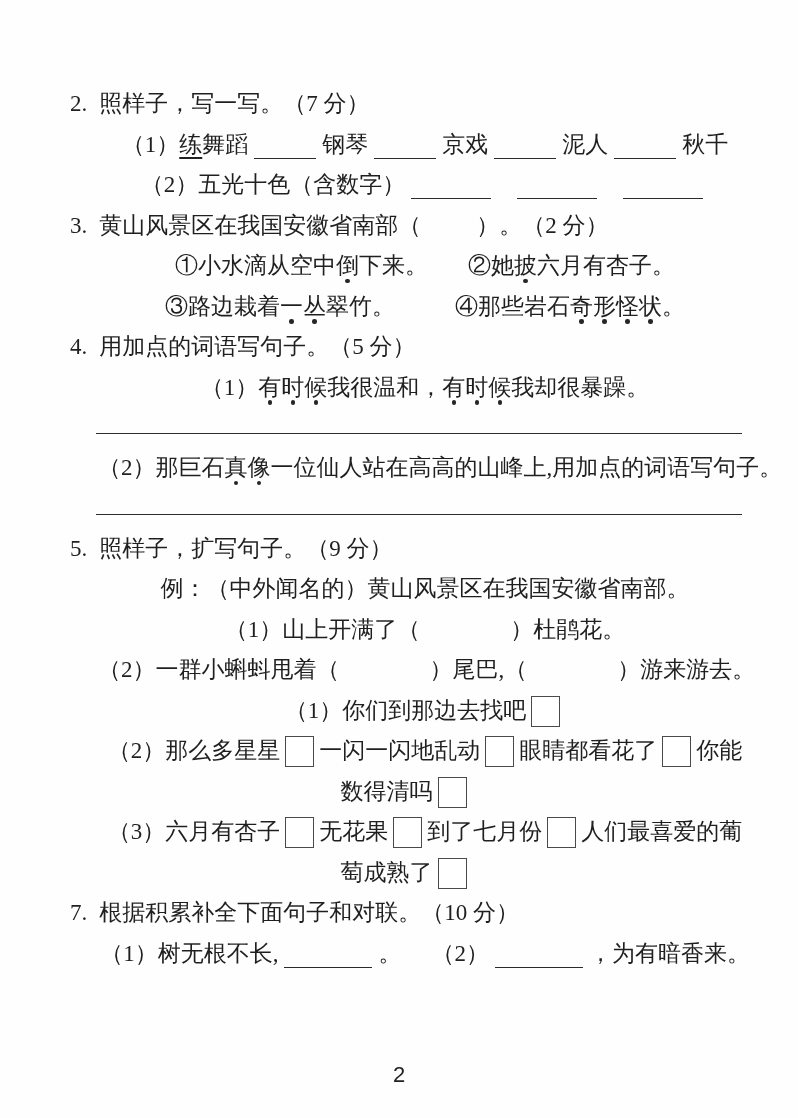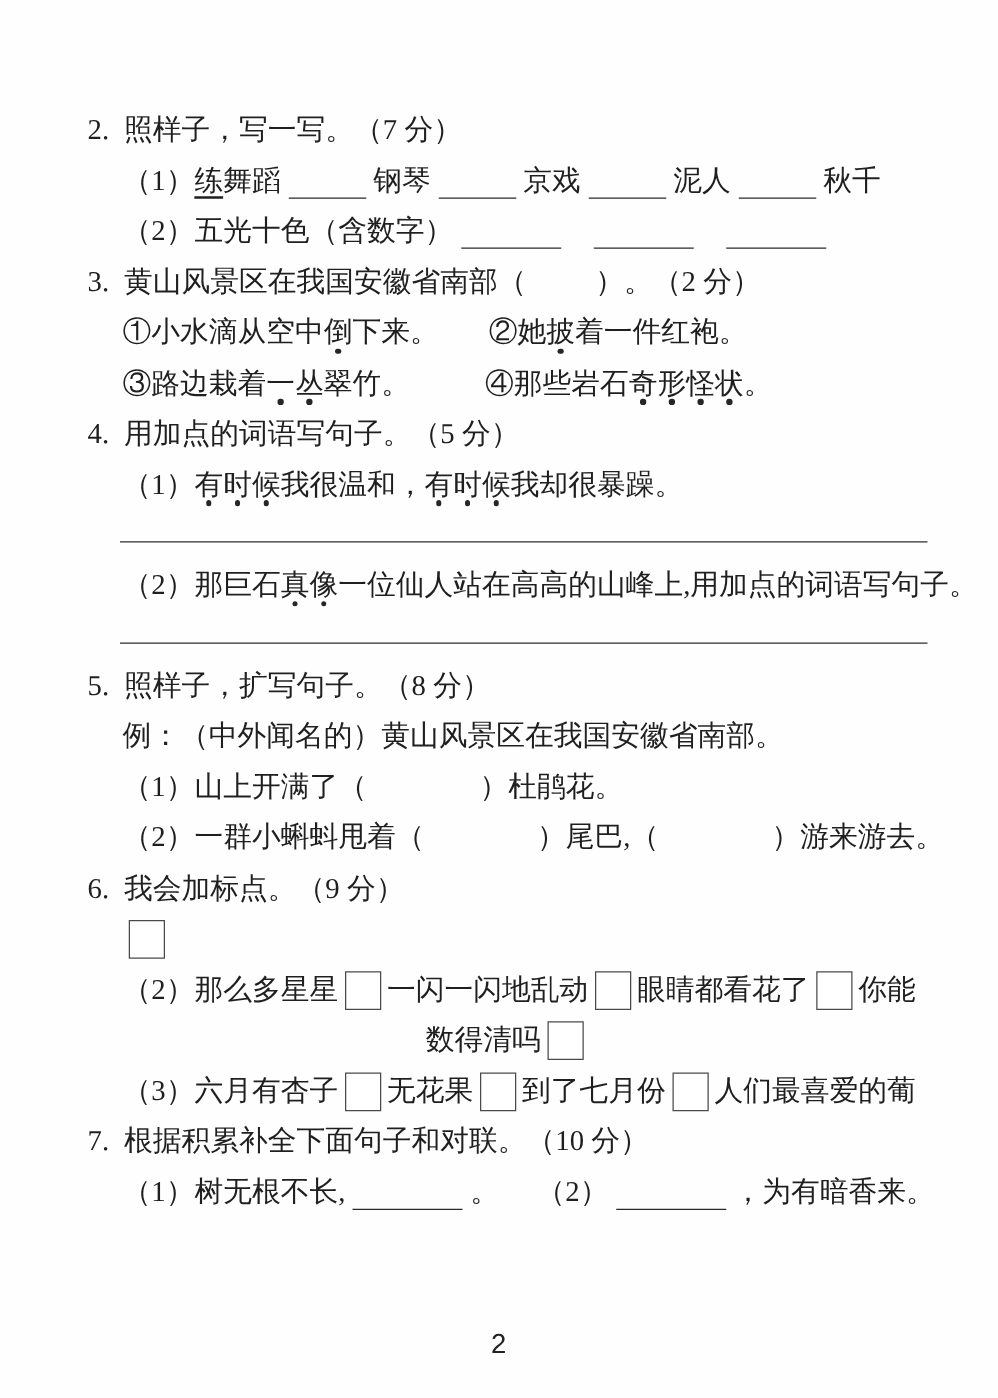--- a/index.html
+++ b/index.html
@@ -21,21 +21,21 @@
     top: 84px; left: 60px;
     width: 692px;
     font-size: 23px;
   }
   .line {
     line-height: 40.5px;
     white-space: nowrap;
   }
   .title-line { padding-left: 10px; }
   .q-num { display: inline-block; margin-right: 12px; }
-  .item  { padding-left: 38px; }
+  .item  { padding-left: 38px; text-align: center; }
   .flush { padding-left: 0; text-align: center; }
   .gap   { display: inline-block; height: 1px; }
   .blank {
     display: inline-block;
     border-bottom: 1.5px solid #2a2a2a;
     height: 20px;
     vertical-align: -7px;
     margin: 0 6px;
   }
   .pbox {
@@ -81,42 +81,42 @@
 
 <div class="page">
   <main class="content" id="questions-root">
       <section class="question">
         <div class="line title-line"><span class="q-num">2.</span><span class="q-title">照样子，写一写。（7 分）</span></div>
         <div class="line item"><span class="seg">（1）</span><span class="uchar">练</span><span class="seg">舞蹈</span><span class="blank" style="width: 62px;"></span><span class="seg">钢琴</span><span class="blank" style="width: 62px;"></span><span class="seg">京戏</span><span class="blank" style="width: 62px;"></span><span class="seg">泥人</span><span class="blank" style="width: 62px;"></span><span class="seg">秋千</span></div>
         <div class="line item"><span class="seg">（2）五光十色（含数字）</span><span class="blank" style="width: 80px;"></span><span class="gap" style="width: 14px;"></span><span class="blank" style="width: 80px;"></span><span class="gap" style="width: 14px;"></span><span class="blank" style="width: 80px;"></span></div>
       </section>
       <section class="question">
         <div class="line title-line"><span class="q-num">3.</span><span class="q-title"><span class="seg">黄山风景区在我国安徽省南部（</span><span class="gap" style="width: 55px;"></span><span class="seg">）。（2 分）</span></span></div>
-        <div class="line item"><span class="seg">①小水滴从空中</span><span class="seg"><span class="dotchar">倒</span></span><span class="seg">下来。</span><span class="gap" style="width: 40px;"></span><span class="seg">②她</span><span class="seg"><span class="dotchar">披</span></span><span class="seg">着一件红袍。</span></div>
+        <div class="line item"><span class="seg">①小水滴从空中</span><span class="seg"><span class="dotchar">倒</span></span><span class="seg">下来。</span><span class="gap" style="width: 40px;"></span><span class="seg">②她</span><span class="seg"><span class="dotchar">披</span></span><span class="seg">六月有杏子。</span></div>
         <div class="line item"><span class="seg">③路边栽着</span><span class="seg"><span class="dotchar">一</span><span class="dotchar">丛</span></span><span class="seg">翠竹。</span><span class="gap" style="width: 60px;"></span><span class="seg">④那些岩石</span><span class="seg"><span class="dotchar">奇</span><span class="dotchar">形</span><span class="dotchar">怪</span><span class="dotchar">状</span></span><span class="seg">。</span></div>
       </section>
       <section class="question">
         <div class="line title-line"><span class="q-num">4.</span><span class="q-title">用加点的词语写句子。（5 分）</span></div>
         <div class="line item"><span class="seg">（1）</span><span class="seg"><span class="dotchar">有</span><span class="dotchar">时</span><span class="dotchar">候</span></span><span class="seg">我很温和，</span><span class="seg"><span class="dotchar">有</span><span class="dotchar">时</span><span class="dotchar">候</span></span><span class="seg">我却很暴躁。</span></div>
         <div class="answer-line"></div>
         <div class="line item"><span class="seg">（2）那巨石</span><span class="seg"><span class="dotchar">真</span><span class="dotchar">像</span></span><span class="seg">一位仙人站在高高的山峰上,用加点的词语写句子。</span></div>
         <div class="answer-line"></div>
       </section>
       <section class="question">
-        <div class="line title-line"><span class="q-num">5.</span><span class="q-title">照样子，扩写句子。（8 分）</span></div>
+        <div class="line title-line"><span class="q-num">5.</span><span class="q-title">照样子，扩写句子。（9 分）</span></div>
         <div class="line item"><span class="seg">例：（中外闻名的）黄山风景区在我国安徽省南部。</span></div>
         <div class="line item"><span class="seg">（1）山上开满了（</span><span class="gap" style="width: 90px;"></span><span class="seg">）杜鹃花。</span></div>
         <div class="line item"><span class="seg">（2）一群小蝌蚪甩着（</span><span class="gap" style="width: 90px;"></span><span class="seg">）尾巴,（</span><span class="gap" style="width: 90px;"></span><span class="seg">）游来游去。</span></div>
       </section>
       <section class="question">
-        <div class="line title-line"><span class="q-num">6.</span><span class="q-title">我会加标点。（9 分）</span></div>
-        <div class="line item"><span class="pbox"></span></div>
+        <div class="line item"><span class="seg">（1）你们到那边去找吧</span><span class="pbox"></span></div>
         <div class="line item"><span class="seg">（2）那么多星星</span><span class="pbox"></span><span class="seg">一闪一闪地乱动</span><span class="pbox"></span><span class="seg">眼睛都看花了</span><span class="pbox"></span><span class="seg">你能</span></div>
         <div class="line flush"><span class="seg">数得清吗</span><span class="pbox"></span></div>
         <div class="line item"><span class="seg">（3）六月有杏子</span><span class="pbox"></span><span class="seg">无花果</span><span class="pbox"></span><span class="seg">到了七月份</span><span class="pbox"></span><span class="seg">人们最喜爱的葡</span></div>
+        <div class="line flush"><span class="seg">萄成熟了</span><span class="pbox"></span></div>
       </section>
       <section class="question">
         <div class="line title-line"><span class="q-num">7.</span><span class="q-title">根据积累补全下面句子和对联。（10 分）</span></div>
         <div class="line item"><span class="seg">（1）树无根不长,</span><span class="blank" style="width: 88px;"></span><span class="seg">。</span><span class="gap" style="width: 30px;"></span><span class="seg">（2）</span><span class="blank" style="width: 88px;"></span><span class="seg">，为有暗香来。</span></div>
       </section>
     </main>
   <footer class="page-footer">
     <span>2</span>
   </footer>
 </div>

